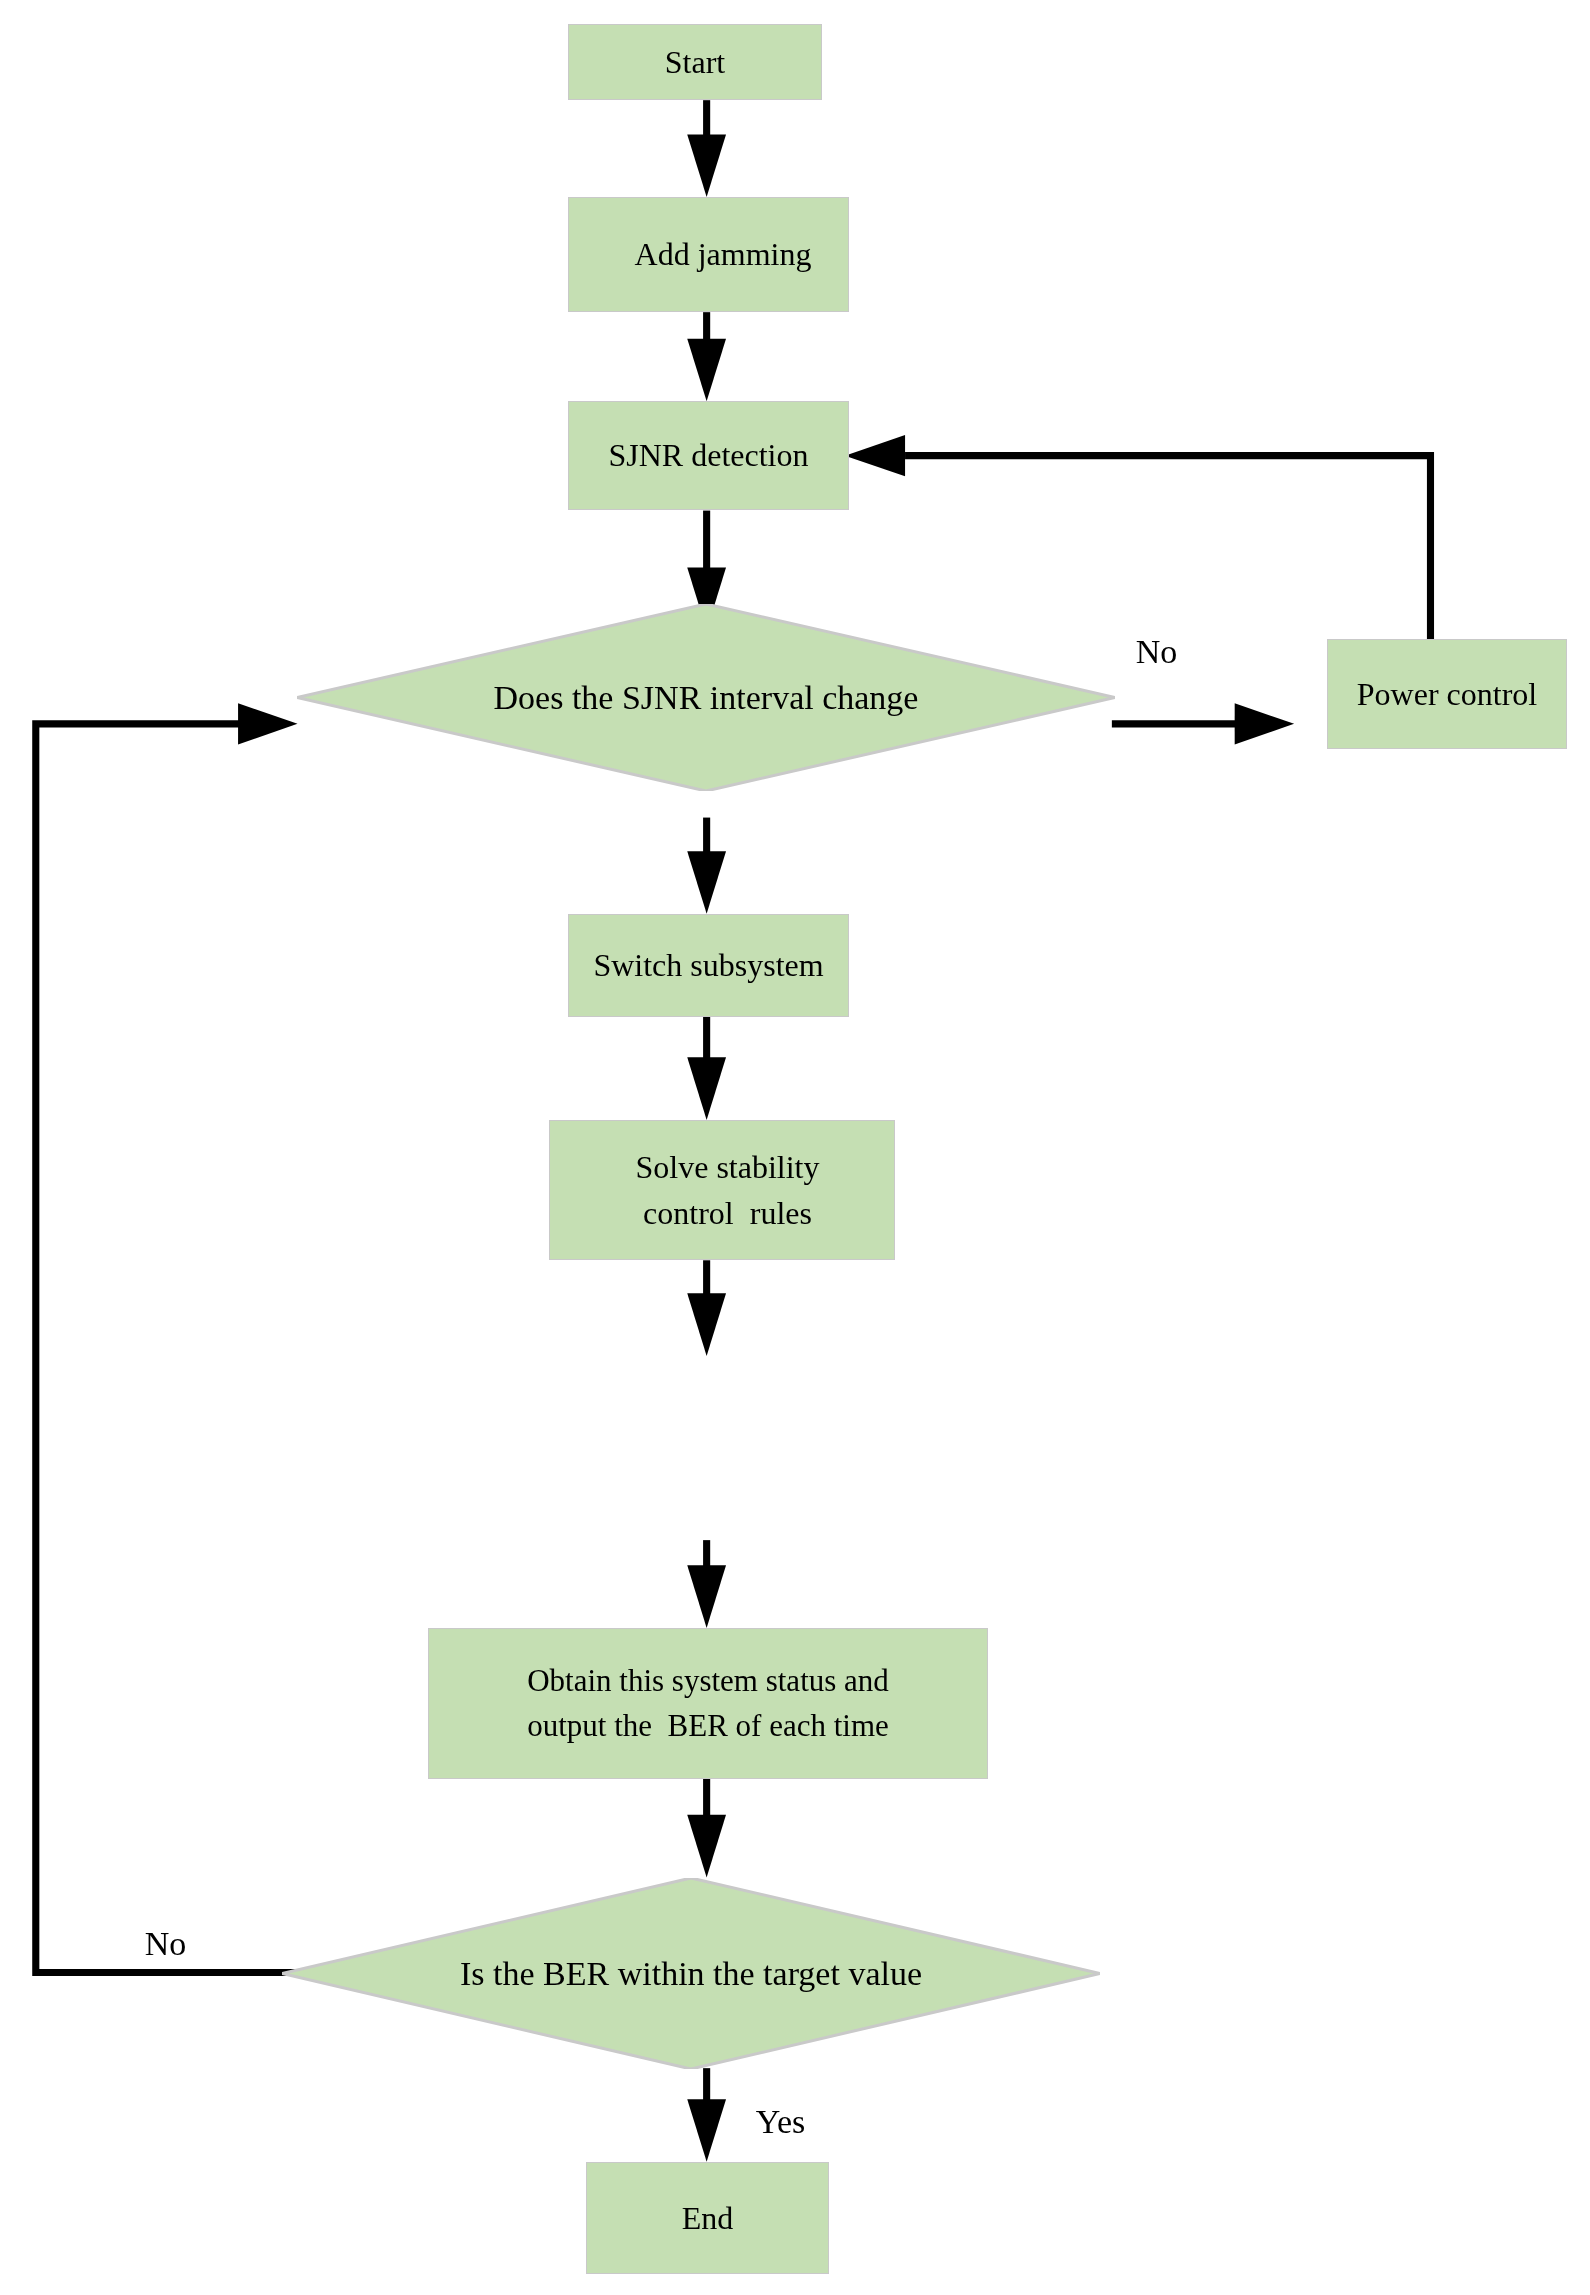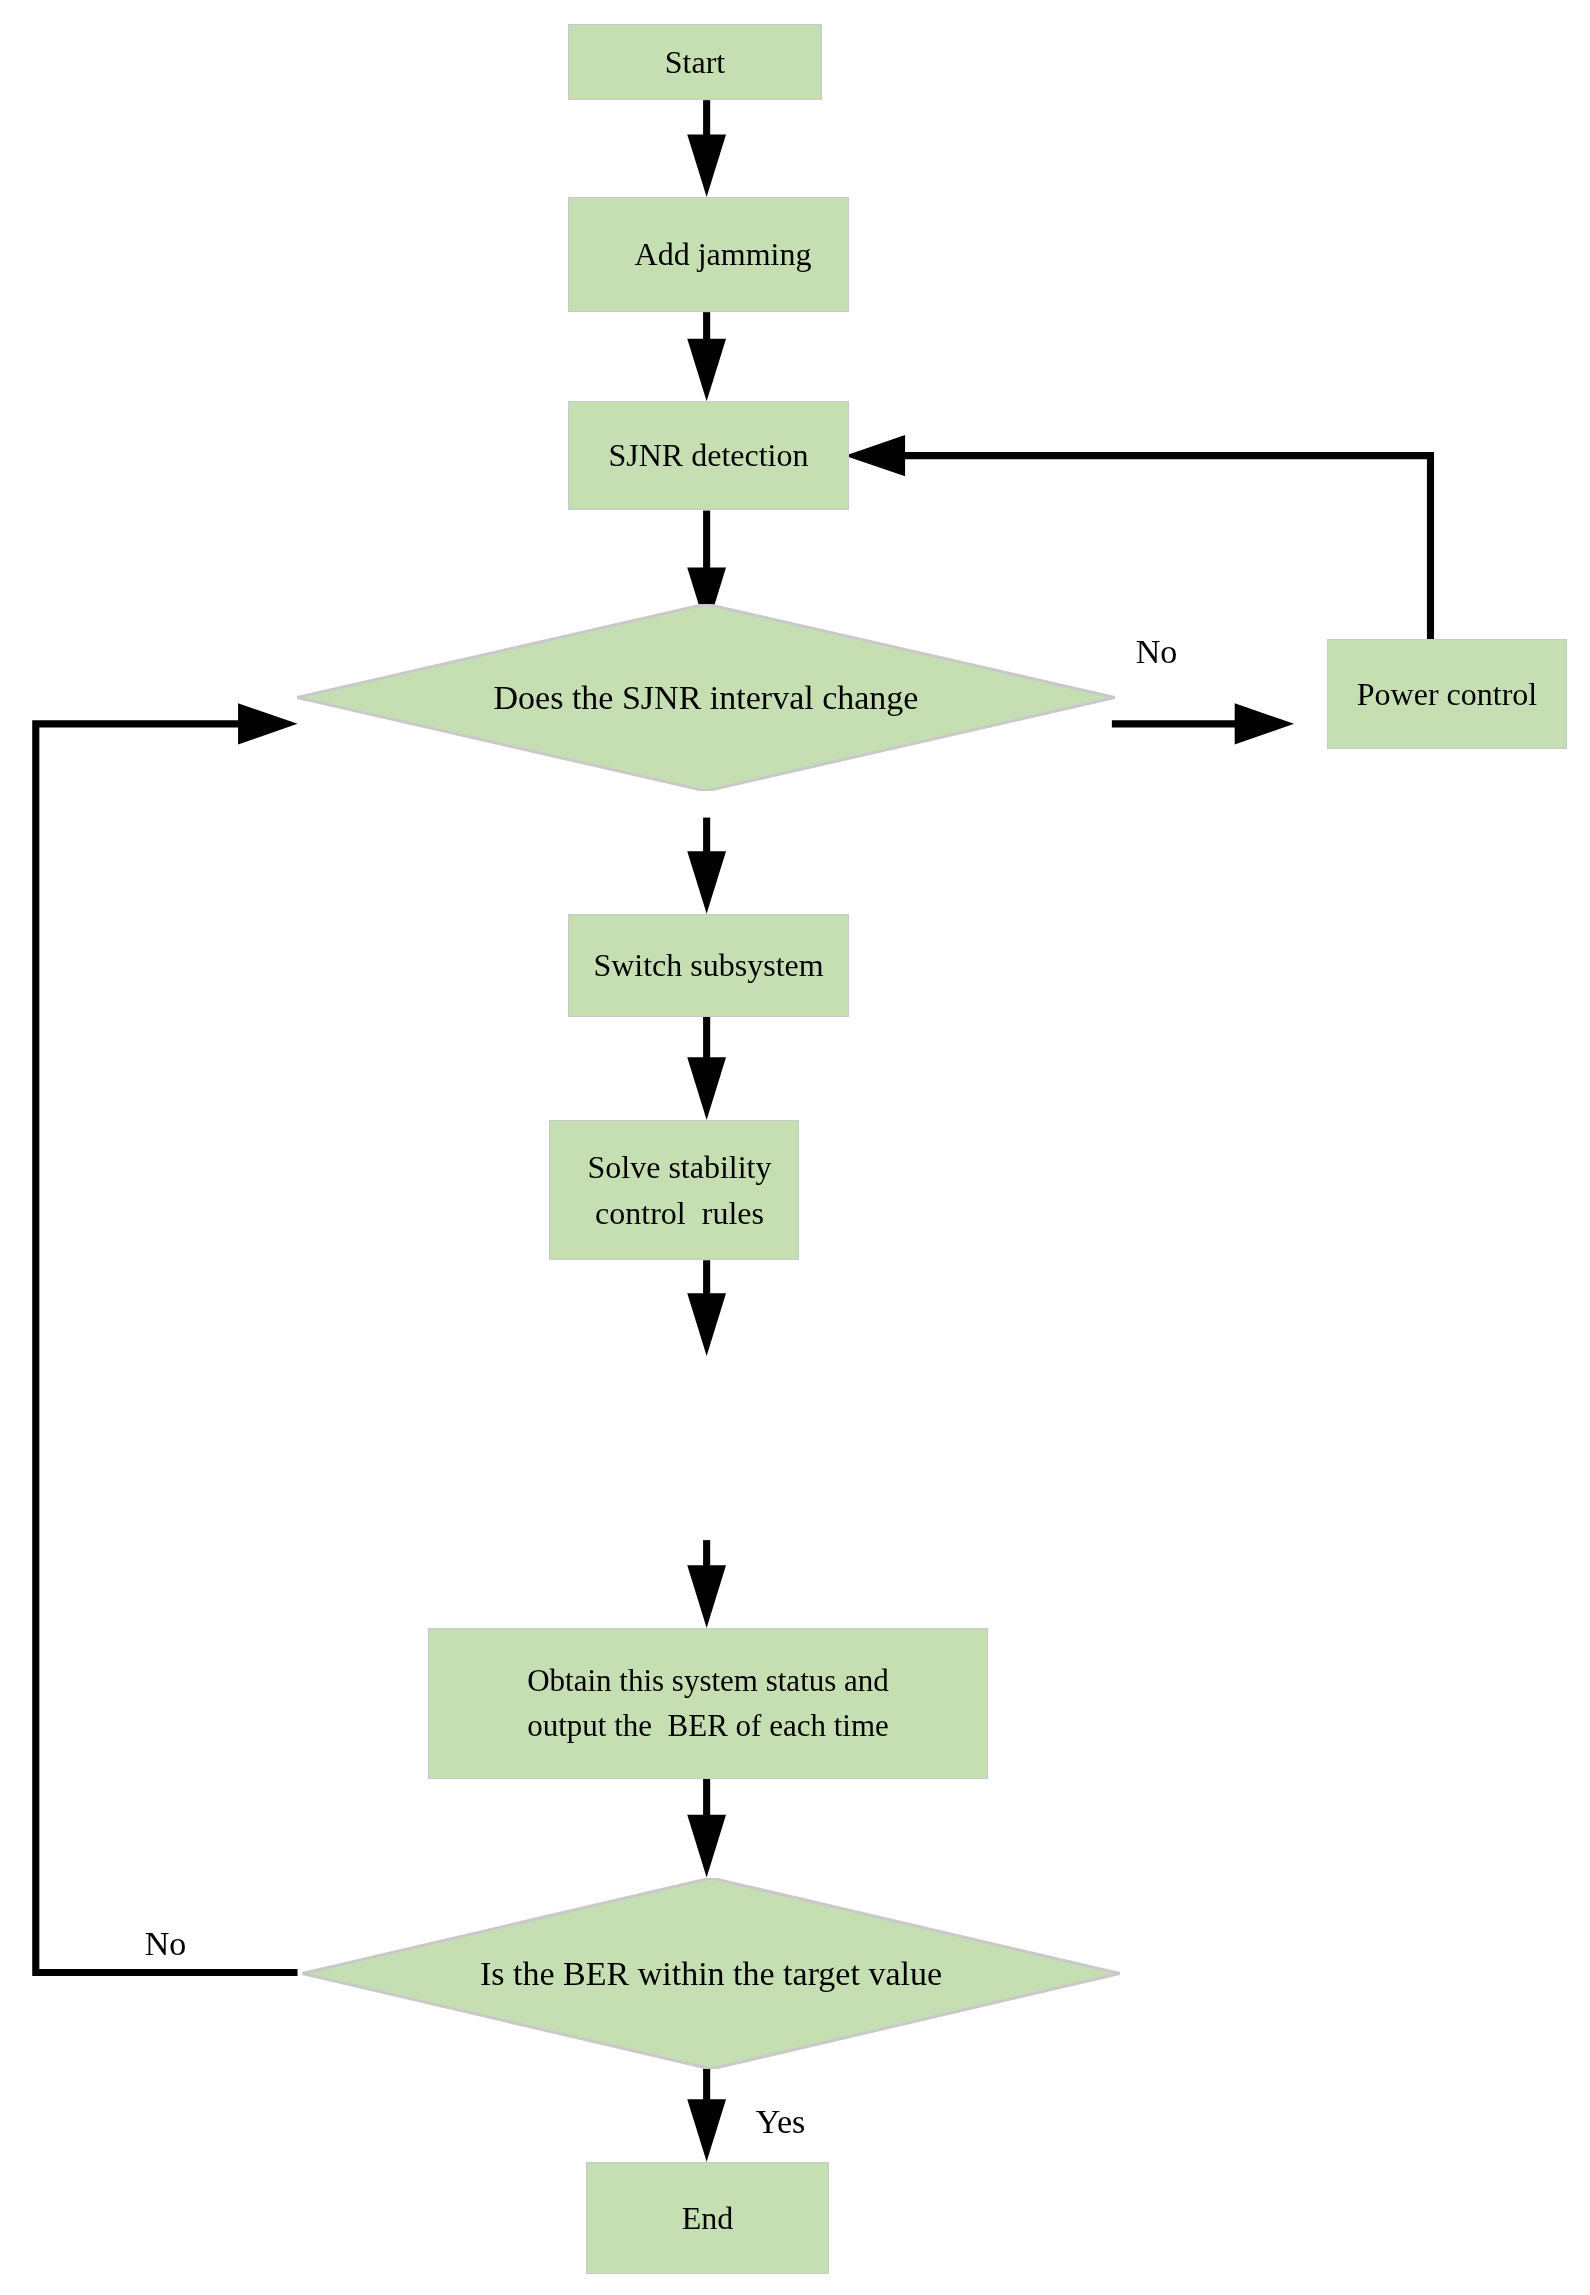--- a/index.html
+++ b/index.html
@@ -107,32 +107,32 @@
   </div>
 
   <div class="node rect-node" style="left:1294px;top:639px;width:240px;height:110px;margin-left:33px;">
     <div class="node-label">Power control</div>
   </div>
 
   <div class="node rect-node" style="left:568px;top:914px;width:281px;height:103px;">
     <div class="node-label">Switch subsystem</div>
   </div>
 
-  <div class="node rect-node" style="left:549px;top:1120px;width:250px;height:140px;padding-left:11px;">
+  <div class="node rect-node" style="left:549px;top:1120px;width:346px;height:140px;padding-left:11px;">
     <div class="node-label">Solve stability
 control  rules</div>
   </div>
 
 
   <div class="node rect-node" style="left:428px;top:1628px;width:560px;height:151px;">
     <div class="node-label big-label">Obtain this system status and
 output the  BER of each time</div>
   </div>
 
-  <div class="node diamond-node" style="left:302px;top:1878px;width:818px;height:191px;font-family:Liberation Serif, serif;">
+  <div class="node diamond-node" style="left:282px;top:1878px;width:818px;height:191px;font-family:Liberation Serif, serif;">
     <svg class="diamond-svg" viewBox="0 0 100 100" preserveAspectRatio="none">
       <polygon points="50,0 100,50 50,100 0,50" fill="#c5dfb3" stroke="#c9c9c9" stroke-width="3" vector-effect="non-scaling-stroke"></polygon>
     </svg>
     <div class="node-label">Is the BER within the target value</div>
   </div>
 
   <div class="node rect-node" style="left:586px;top:2162px;width:243px;height:112px;">
     <div class="node-label">End</div>
   </div>
 

